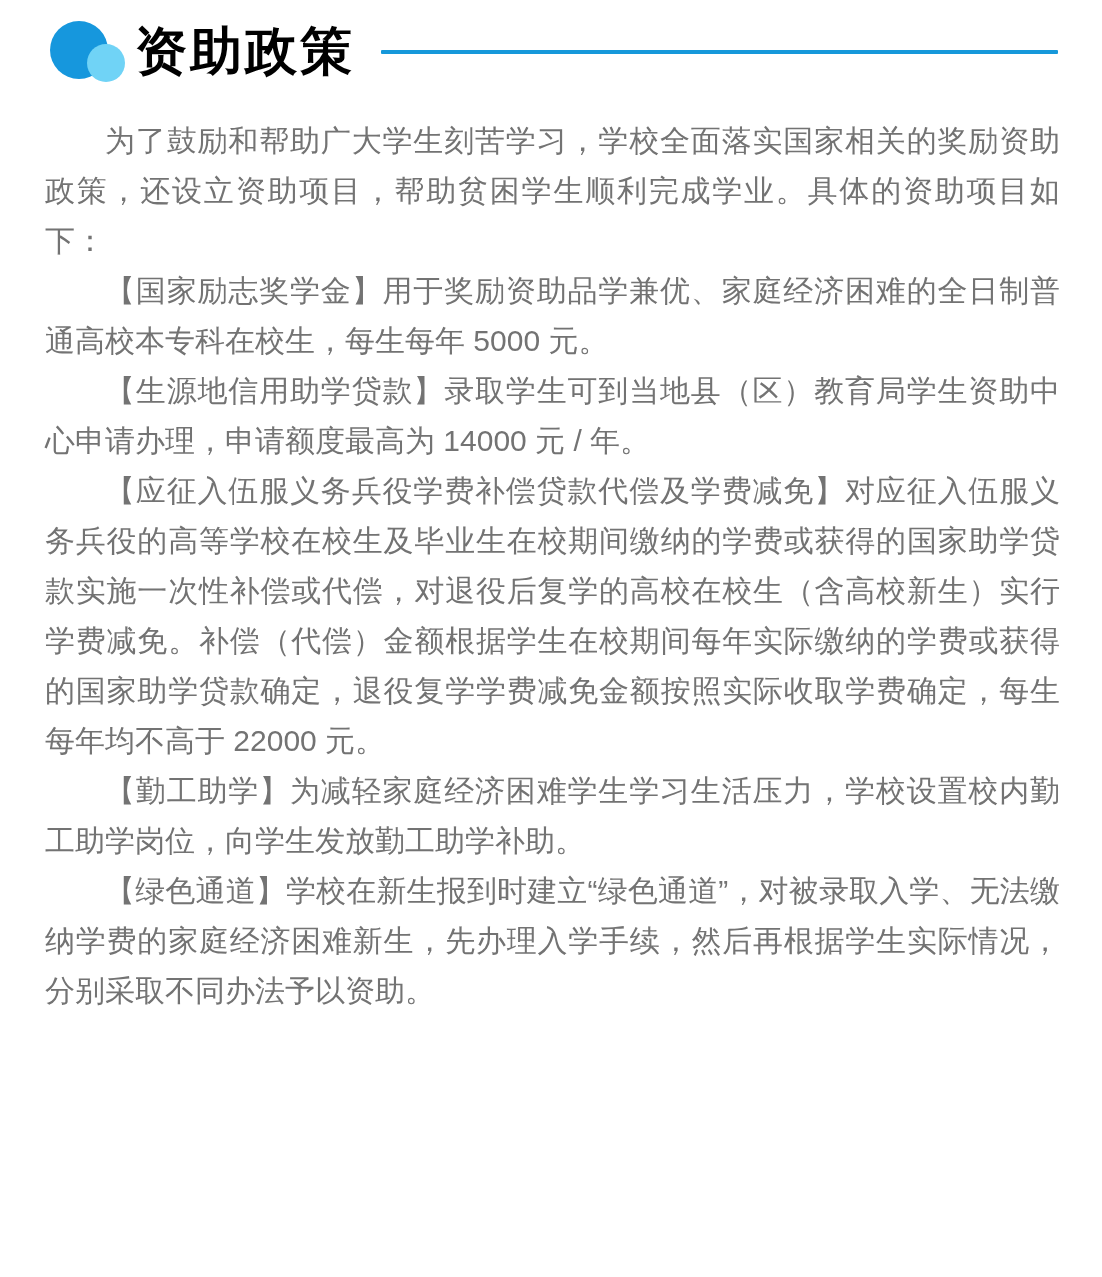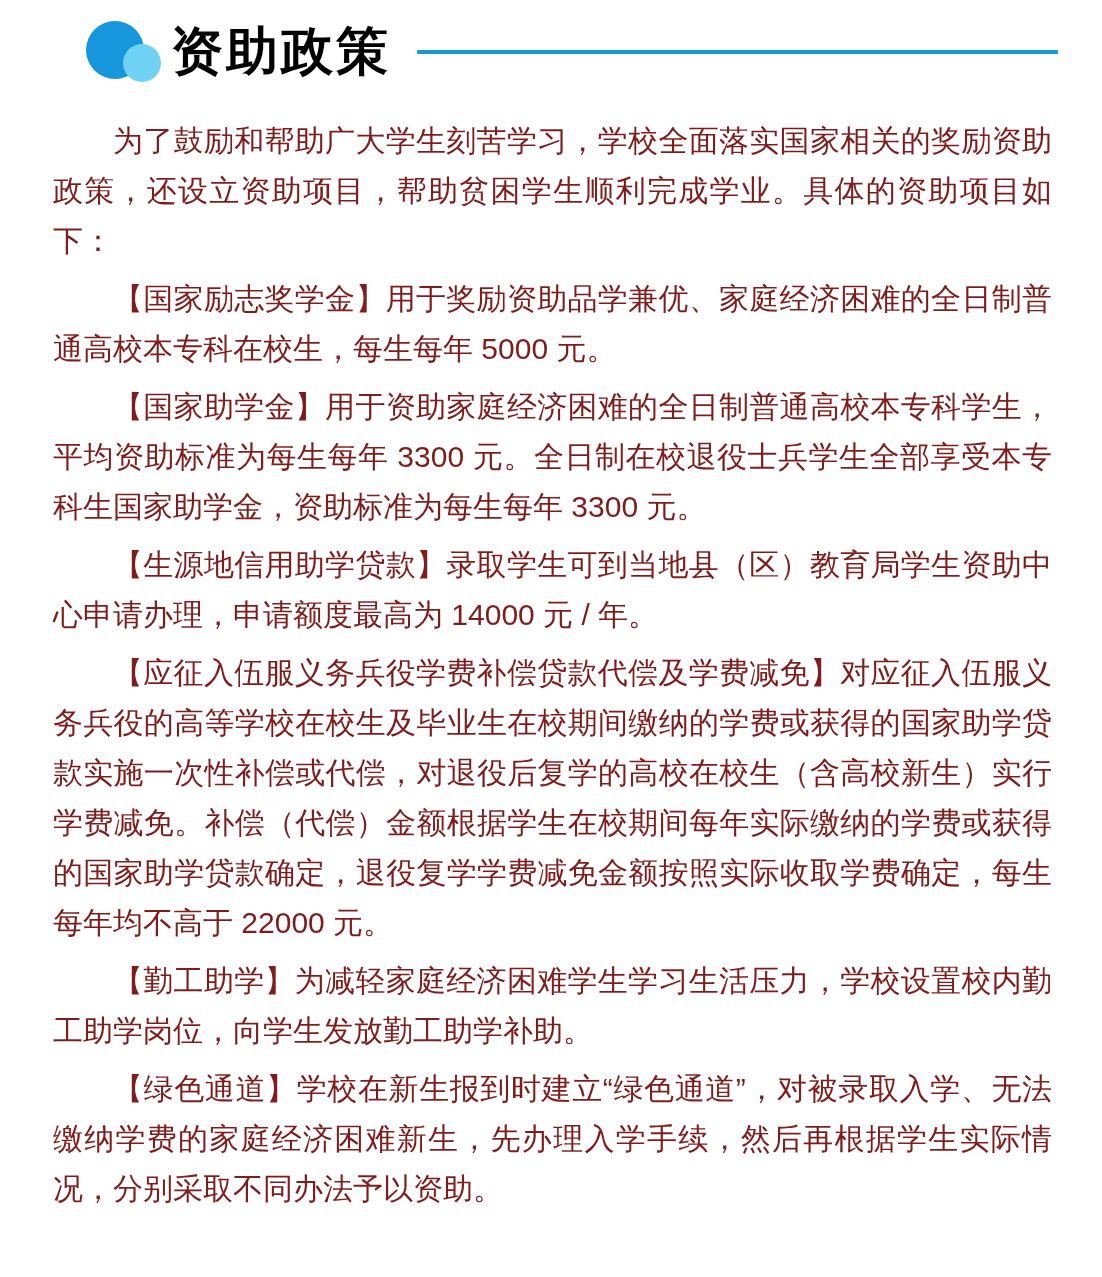--- a/index.html
+++ b/index.html
@@ -10,21 +10,20 @@
     font-family: "Liberation Sans", "DejaVu Sans", sans-serif;
     overflow: hidden;
   }
 
   
   .header {
     display: flex;
     align-items: center;
     padding: 14px 44px 0 50px;
     height: 76px;
-    margin-left: 36px;
   }
   .logo {
     position: relative;
     width: 85px;
     height: 62px;
     flex: 0 0 auto;
   }
   .logo .circle-big {
     position: absolute;
     left: 0; top: 0;
@@ -54,41 +53,40 @@
     background: #1698da;
     margin-left: 26px;
     border-radius: 1px;
   }
 
   
   .content {
     margin: 26px 42px 0 45px;
   }
   .content p {
-    margin: 8px;
+    margin: 0;
     font-size: 30px;
     line-height: 50px;
-    color: #7f1d1d;
+    color: #737373;
     text-align: justify;
     text-indent: 2em;
   }
 </style>
 </head>
 <body>
 
 <div class="header">
   <div class="logo">
     <span class="circle-big"></span>
     <span class="circle-small"></span>
   </div>
   <h1 class="title">资助政策</h1>
   <div class="rule"></div>
 </div>
 
 <div class="content">
   <p>为了鼓励和帮助广大学生刻苦学习，学校全面落实国家相关的奖励资助政策，还设立资助项目，帮助贫困学生顺利完成学业。具体的资助项目如下：</p>
   <p>【国家励志奖学金】用于奖励资助品学兼优、家庭经济困难的全日制普通高校本专科在校生，每生每年 5000 元。</p>
-  <p>【国家助学金】用于资助家庭经济困难的全日制普通高校本专科学生，平均资助标准为每生每年 3300 元。全日制在校退役士兵学生全部享受本专科生国家助学金，资助标准为每生每年 3300 元。</p>
   <p>【生源地信用助学贷款】录取学生可到当地县（区）教育局学生资助中心申请办理，申请额度最高为 14000 元 / 年。</p>
   <p>【应征入伍服义务兵役学费补偿贷款代偿及学费减免】对应征入伍服义务兵役的高等学校在校生及毕业生在校期间缴纳的学费或获得的国家助学贷款实施一次性补偿或代偿，对退役后复学的高校在校生（含高校新生）实行学费减免。补偿（代偿）金额根据学生在校期间每年实际缴纳的学费或获得的国家助学贷款确定，退役复学学费减免金额按照实际收取学费确定，每生每年均不高于 22000 元。</p>
   <p>【勤工助学】为减轻家庭经济困难学生学习生活压力，学校设置校内勤工助学岗位，向学生发放勤工助学补助。</p>
   <p>【绿色通道】学校在新生报到时建立“绿色通道”，对被录取入学、无法缴纳学费的家庭经济困难新生，先办理入学手续，然后再根据学生实际情况，分别采取不同办法予以资助。</p>
 </div>
 
 </body></html>

